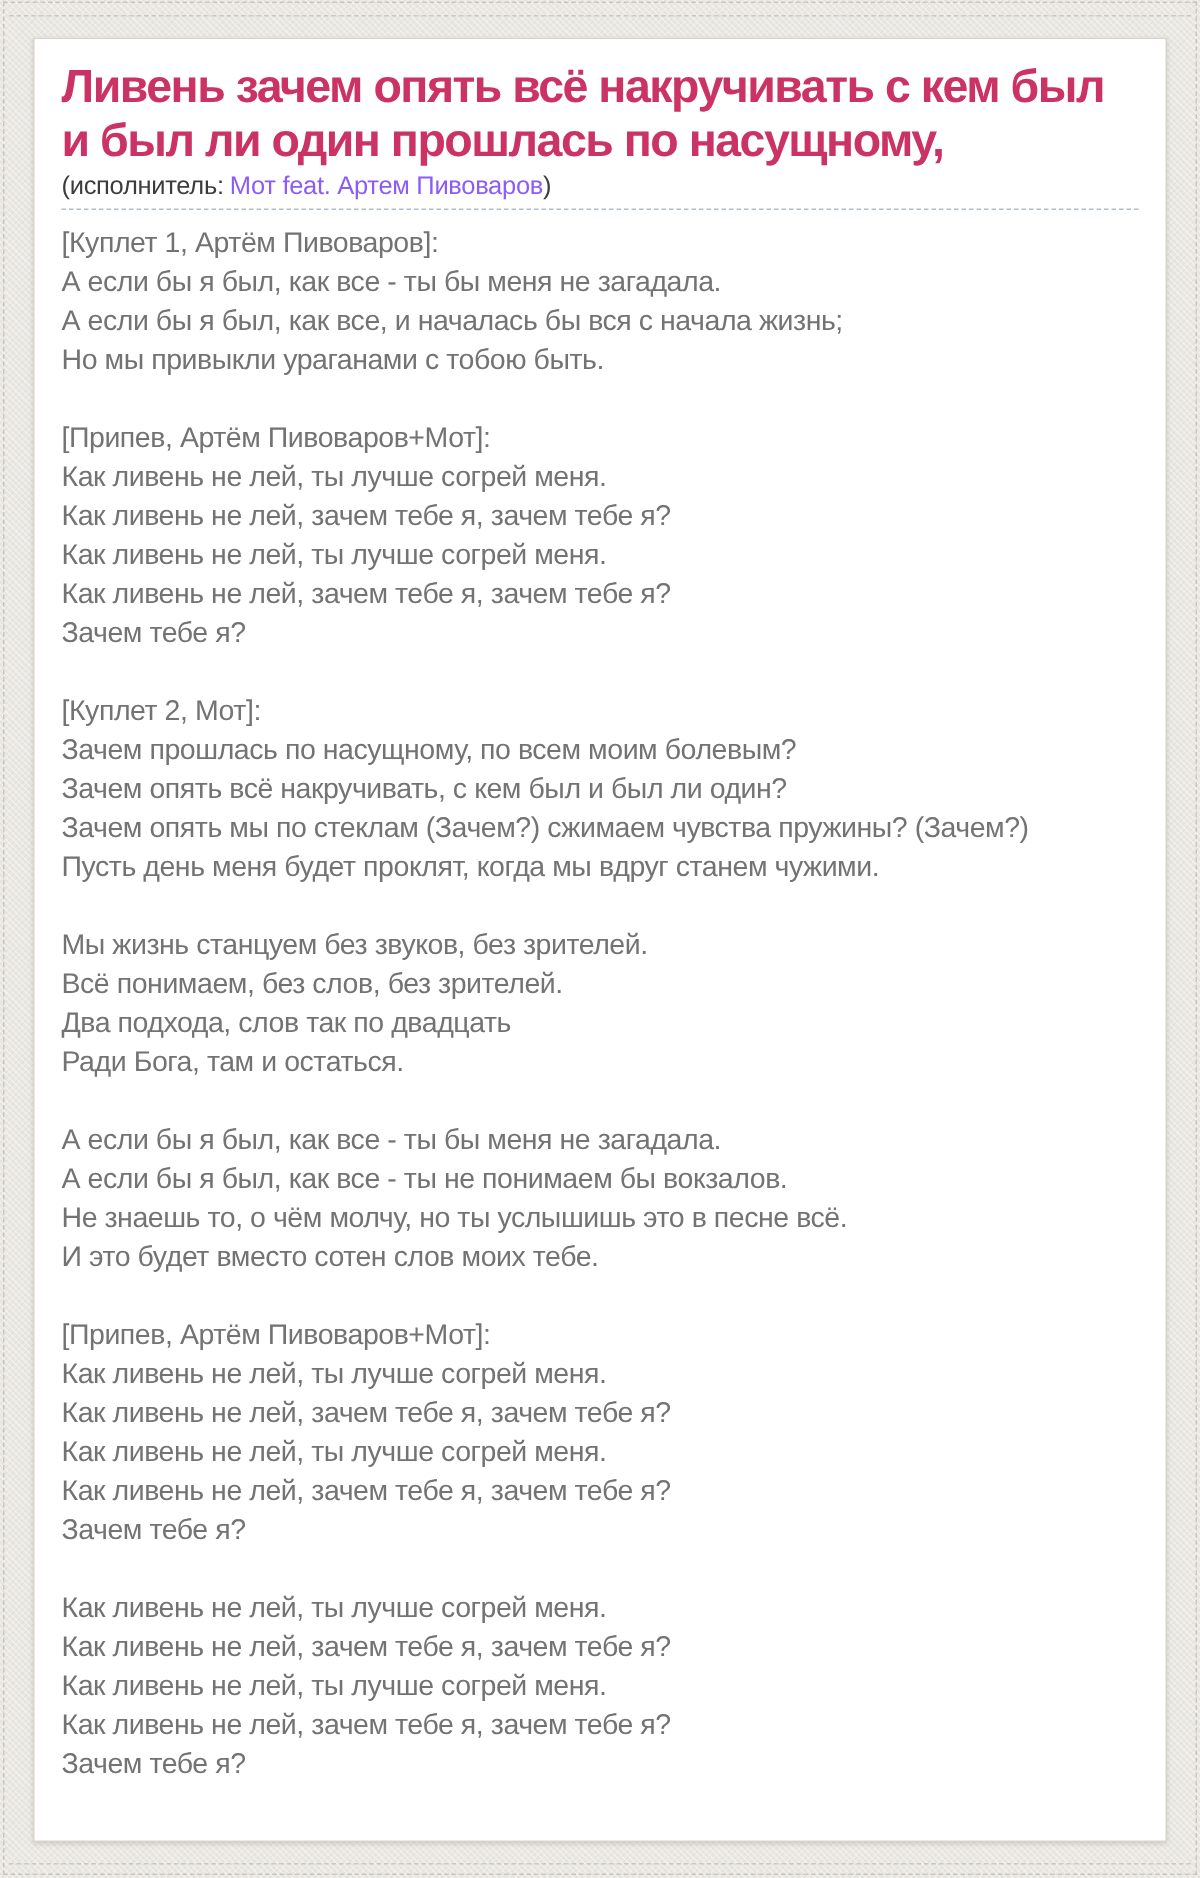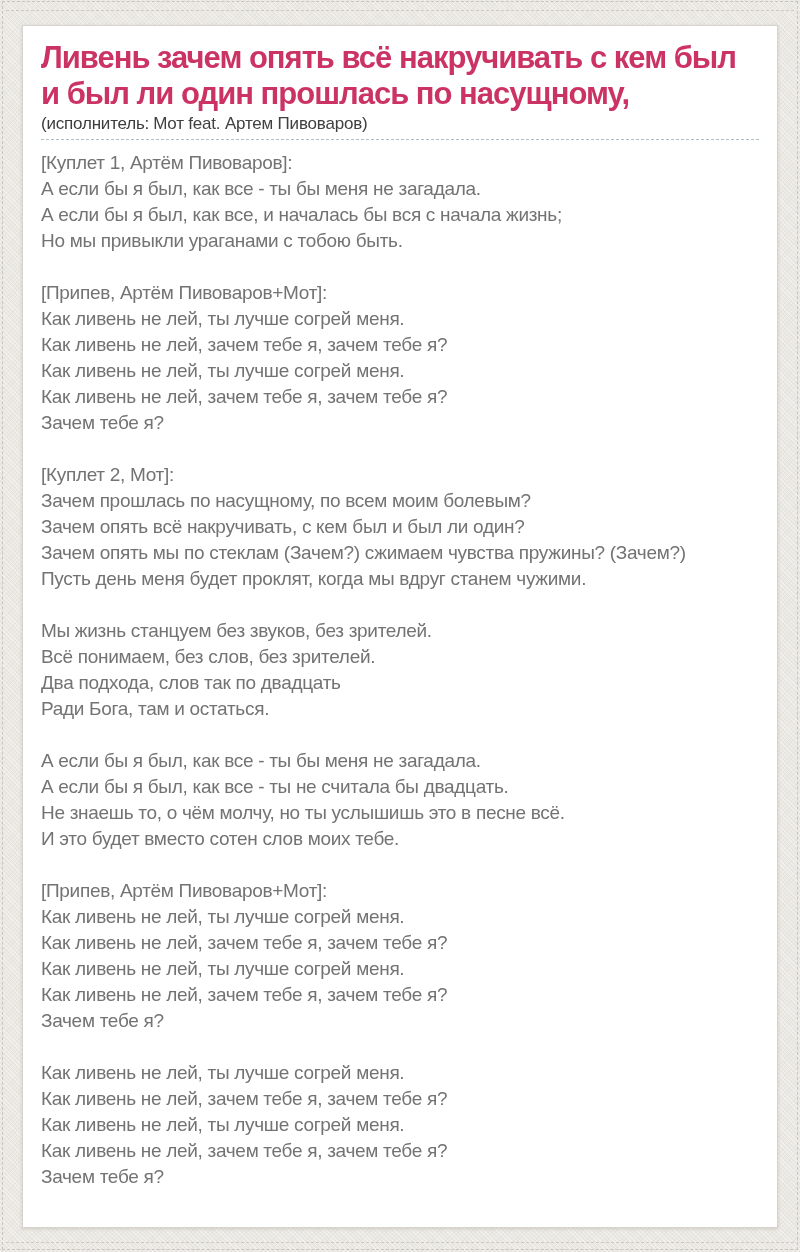--- a/index.html
+++ b/index.html
@@ -63,21 +63,21 @@
     margin-top: 2px;
     font-size: 17px;
     line-height: 20px;
     letter-spacing: -0.2px;
     color: #3c3c3c;
     padding-bottom: 5px;
     border-bottom: 1px dashed #aebfc9;
   }
   .artist-row .label { margin-right: 4px; }
   .artist-row a.artist-link {
-    color: #404040;
+    color: #8b5cf6;
     text-decoration: none;
     cursor: pointer;
   }
 
   .lyrics {
     margin-top: 10px;
     font-size: 19px;
     line-height: 26px;
     letter-spacing: -0.3px;
     color: #737373;
@@ -117,21 +117,21 @@
     <div class="line">Зачем опять всё накручивать, с кем был и был ли один?</div>
     <div class="line">Зачем опять мы по стеклам (Зачем?) сжимаем чувства пружины? (Зачем?)</div>
     <div class="line">Пусть день меня будет проклят, когда мы вдруг станем чужими.</div>
     <div class="line"></div>
     <div class="line">Мы жизнь станцуем без звуков, без зрителей.</div>
     <div class="line">Всё понимаем, без слов, без зрителей.</div>
     <div class="line">Два подхода, слов так по двадцать</div>
     <div class="line">Ради Бога, там и остаться.</div>
     <div class="line"></div>
     <div class="line">А если бы я был, как все - ты бы меня не загадала.</div>
-    <div class="line">А если бы я был, как все - ты не считала бы двадцать.</div>
+    <div class="line">А если бы я был, как все - ты не понимаем бы вокзалов.</div>
     <div class="line">Не знаешь то, о чём молчу, но ты услышишь это в песне всё.</div>
     <div class="line">И это будет вместо сотен слов моих тебе.</div>
     <div class="line"></div>
     <div class="line">[Припев, Артём Пивоваров+Мот]:</div>
     <div class="line">Как ливень не лей, ты лучше согрей меня.</div>
     <div class="line">Как ливень не лей, зачем тебе я, зачем тебе я?</div>
     <div class="line">Как ливень не лей, ты лучше согрей меня.</div>
     <div class="line">Как ливень не лей, зачем тебе я, зачем тебе я?</div>
     <div class="line">Зачем тебе я?</div>
     <div class="line"></div>

